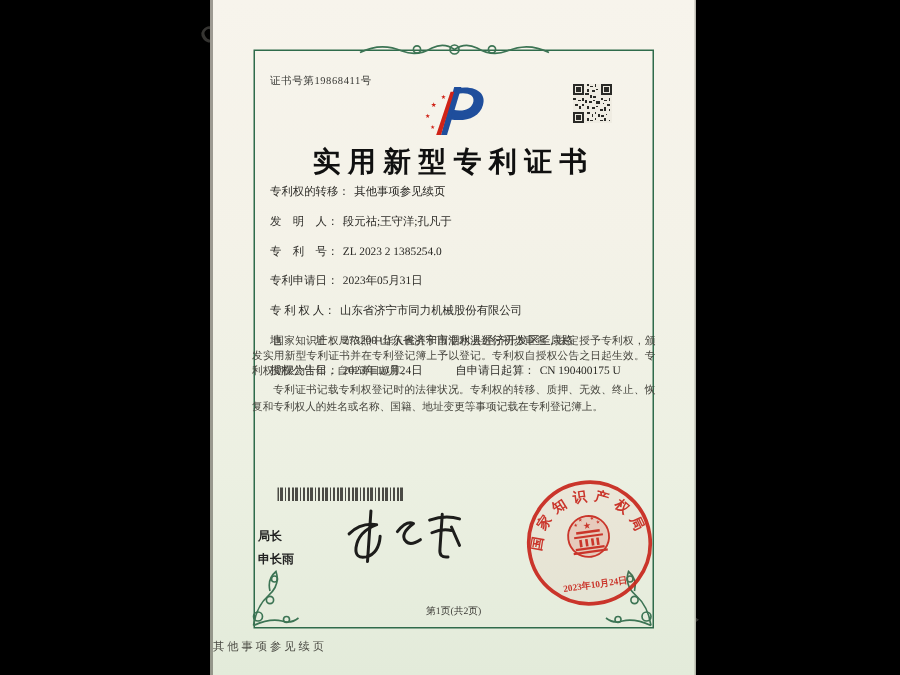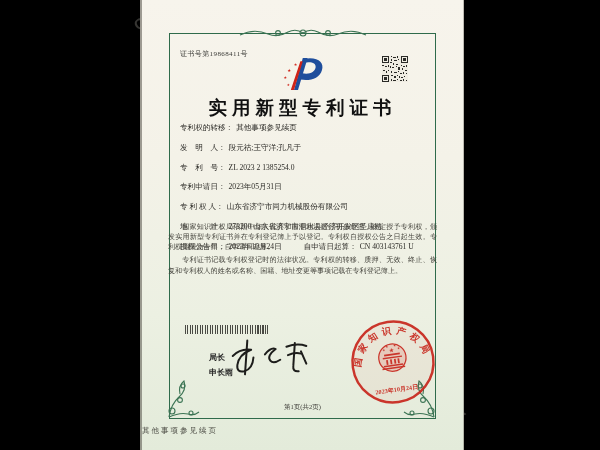--- a/index.html
+++ b/index.html
@@ -52,21 +52,21 @@
     position:absolute;left:26px;right:26px;top:222px;
     font-size:7.1px;line-height:1.43;color:#45443d;text-align:justify;
   }
   .legal p{margin:0 0 3px 0;text-indent:2em;}
   
   .barcode{
     position:absolute;left:43px;top:325px;width:84px;height:9px;
     background:repeating-linear-gradient(90deg,#2e2d29 0 1px,rgba(0,0,0,0) 1px 2px,#2e2d29 2px 3.5px,rgba(0,0,0,0) 3.5px 5px);
     opacity:.85;
   }
-  .director{position:absolute;left:30px;top:350px;font-size:8px;font-weight:600;color:#222;line-height:15px;margin-left:37px;}
+  .director{position:absolute;left:30px;top:350px;font-size:8px;font-weight:600;color:#222;line-height:15px;}
   .sig{position:absolute;left:80px;top:334px;width:92px;height:50px;}
   .seal{position:absolute;left:207px;top:318px;width:88px;height:88px;transform:rotate(-8deg);opacity:.93;}
   .page-no{position:absolute;left:0;right:0;top:403px;text-align:center;font-size:6.5px;color:#3c3b36;}
   .footer-note{position:absolute;left:0;right:0;top:426px;font-size:7.5px;color:#4a4a43;letter-spacing:2px;}
   
   .orn-top{position:absolute;left:50%;top:26px;transform:translateX(-50%);}
   .orn-bl{position:absolute;left:24px;top:378px;}
   .orn-br{position:absolute;right:26px;top:378px;transform:scaleX(-1);}
 </style>
 </head>
@@ -202,21 +202,21 @@
         <span class="lab">专利申请日：</span><span class="val">2023年05月31日</span>
       </div>
       <div class="frow">
         <span class="lab">专 利 权 人：</span><span class="val">山东省济宁市同力机械股份有限公司</span>
       </div>
       <div class="frow">
         <span class="lab">地　　　址：</span><span class="val">273200 山东省济宁市泗水县经济开发区圣康路</span>
       </div>
       <div class="frow grant">
         <span class="lab">授权公告日：</span><span class="val">2023年10月24日</span>
-        <span class="lab pair2">自申请日起算：</span><span class="val">CN 403143761 U</span>
+        <span class="lab pair2">自申请日起算：</span><span class="val">CN 190400175 U</span>
       </div>
     </div>
 
     <div class="legal">
       <p>国家知识产权局依照中华人民共和国专利法进行初步审查，决定授予专利权，颁发实用新型专利证书并在专利登记簿上予以登记。专利权自授权公告之日起生效。专利权期限为十年，自申请日起算。</p>
       <p>专利证书记载专利权登记时的法律状况。专利权的转移、质押、无效、终止、恢复和专利权人的姓名或名称、国籍、地址变更等事项记载在专利登记簿上。</p>
     </div>
 
     <div class="barcode"></div>
 

